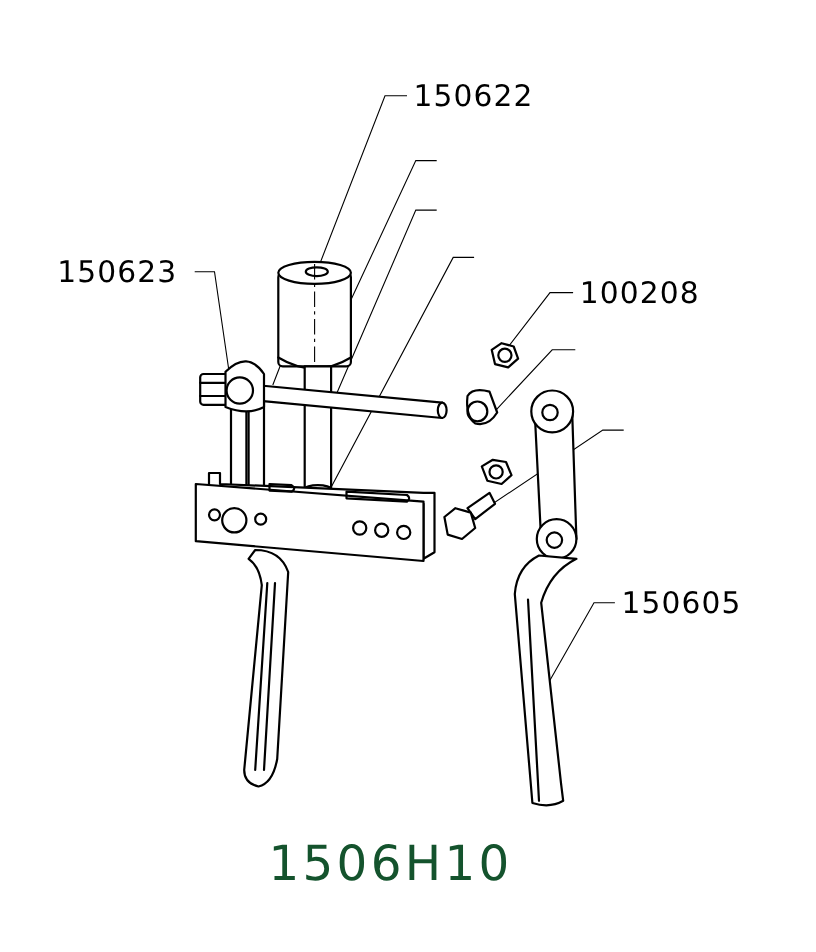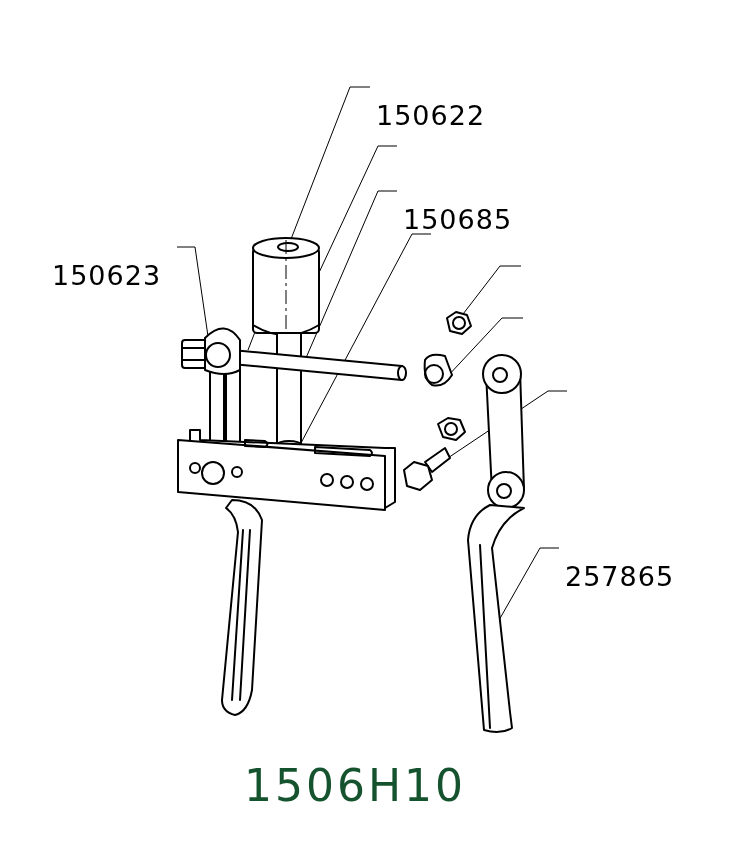--- a/index.html
+++ b/index.html
@@ -1,18 +1,18 @@
 <!DOCTYPE html>
 <html><head>
 <meta charset="utf-8">
 <style>
   html, body { margin:0; padding:0; background:#ffffff; }
   body { width:742px; height:865px; position:relative; overflow:hidden; font-family:"DejaVu Sans", sans-serif; }
   #stage { position:absolute; left:0; top:0; width:742px; height:865px; }
-  .label { position:absolute; font-family:"DejaVu Sans", sans-serif; font-size:27px; color:#000; letter-spacing:1px; line-height:1; white-space:nowrap;margin-top:28px; }
+  .label { position:absolute; font-family:"DejaVu Sans", sans-serif; font-size:27px; color:#000; letter-spacing:1px; line-height:1; white-space:nowrap; }
   .title { position:absolute; font-family:"DejaVu Sans", sans-serif; font-size:44px; color:#14532d; letter-spacing:3px; line-height:1; white-space:nowrap; }
   svg { position:absolute; left:0; top:0; }
   svg .s { fill:none; stroke:#000; stroke-width:2; stroke-linejoin:round; stroke-linecap:round; }
   svg .f { fill:#fff; stroke:#000; stroke-width:2; stroke-linejoin:round; }
   svg .t { fill:none; stroke:#000; stroke-width:1; }
 </style>
 </head>
 <body>
 
 <div id="stage">
@@ -102,18 +102,18 @@
     <circle class="f" cx="502" cy="374" r="19"></circle>
     <circle class="s" cx="500" cy="375" r="7"></circle>
     <circle class="f" cx="506" cy="490" r="18"></circle>
     <circle class="s" cx="504" cy="491" r="7"></circle>
     <path class="f" d="M490,505 Q470,515 468,540 L484,730 Q500,735 512,728 L510,712 L492,548 Q500,520 524,508 Z"></path>
     <line class="s" x1="480" y1="545" x2="490" y2="728"></line>
   </g>
 </svg>
 
 <div class="label" style="left:376px;top:74px">150622</div>
-<div class="label" style="left:403px;top:178px">150685</div>
 <div class="label" style="left:52px;top:234px">150623</div>
-<div class="label" style="left:565px;top:535px">257865</div>
+<div class="label" style="left:527px;top:253px">100208</div>
+<div class="label" style="left:565px;top:535px">150605</div>
 
 <div class="title" style="left:244px;top:764px">1506H10</div>
 </div>
 
 </body></html>

